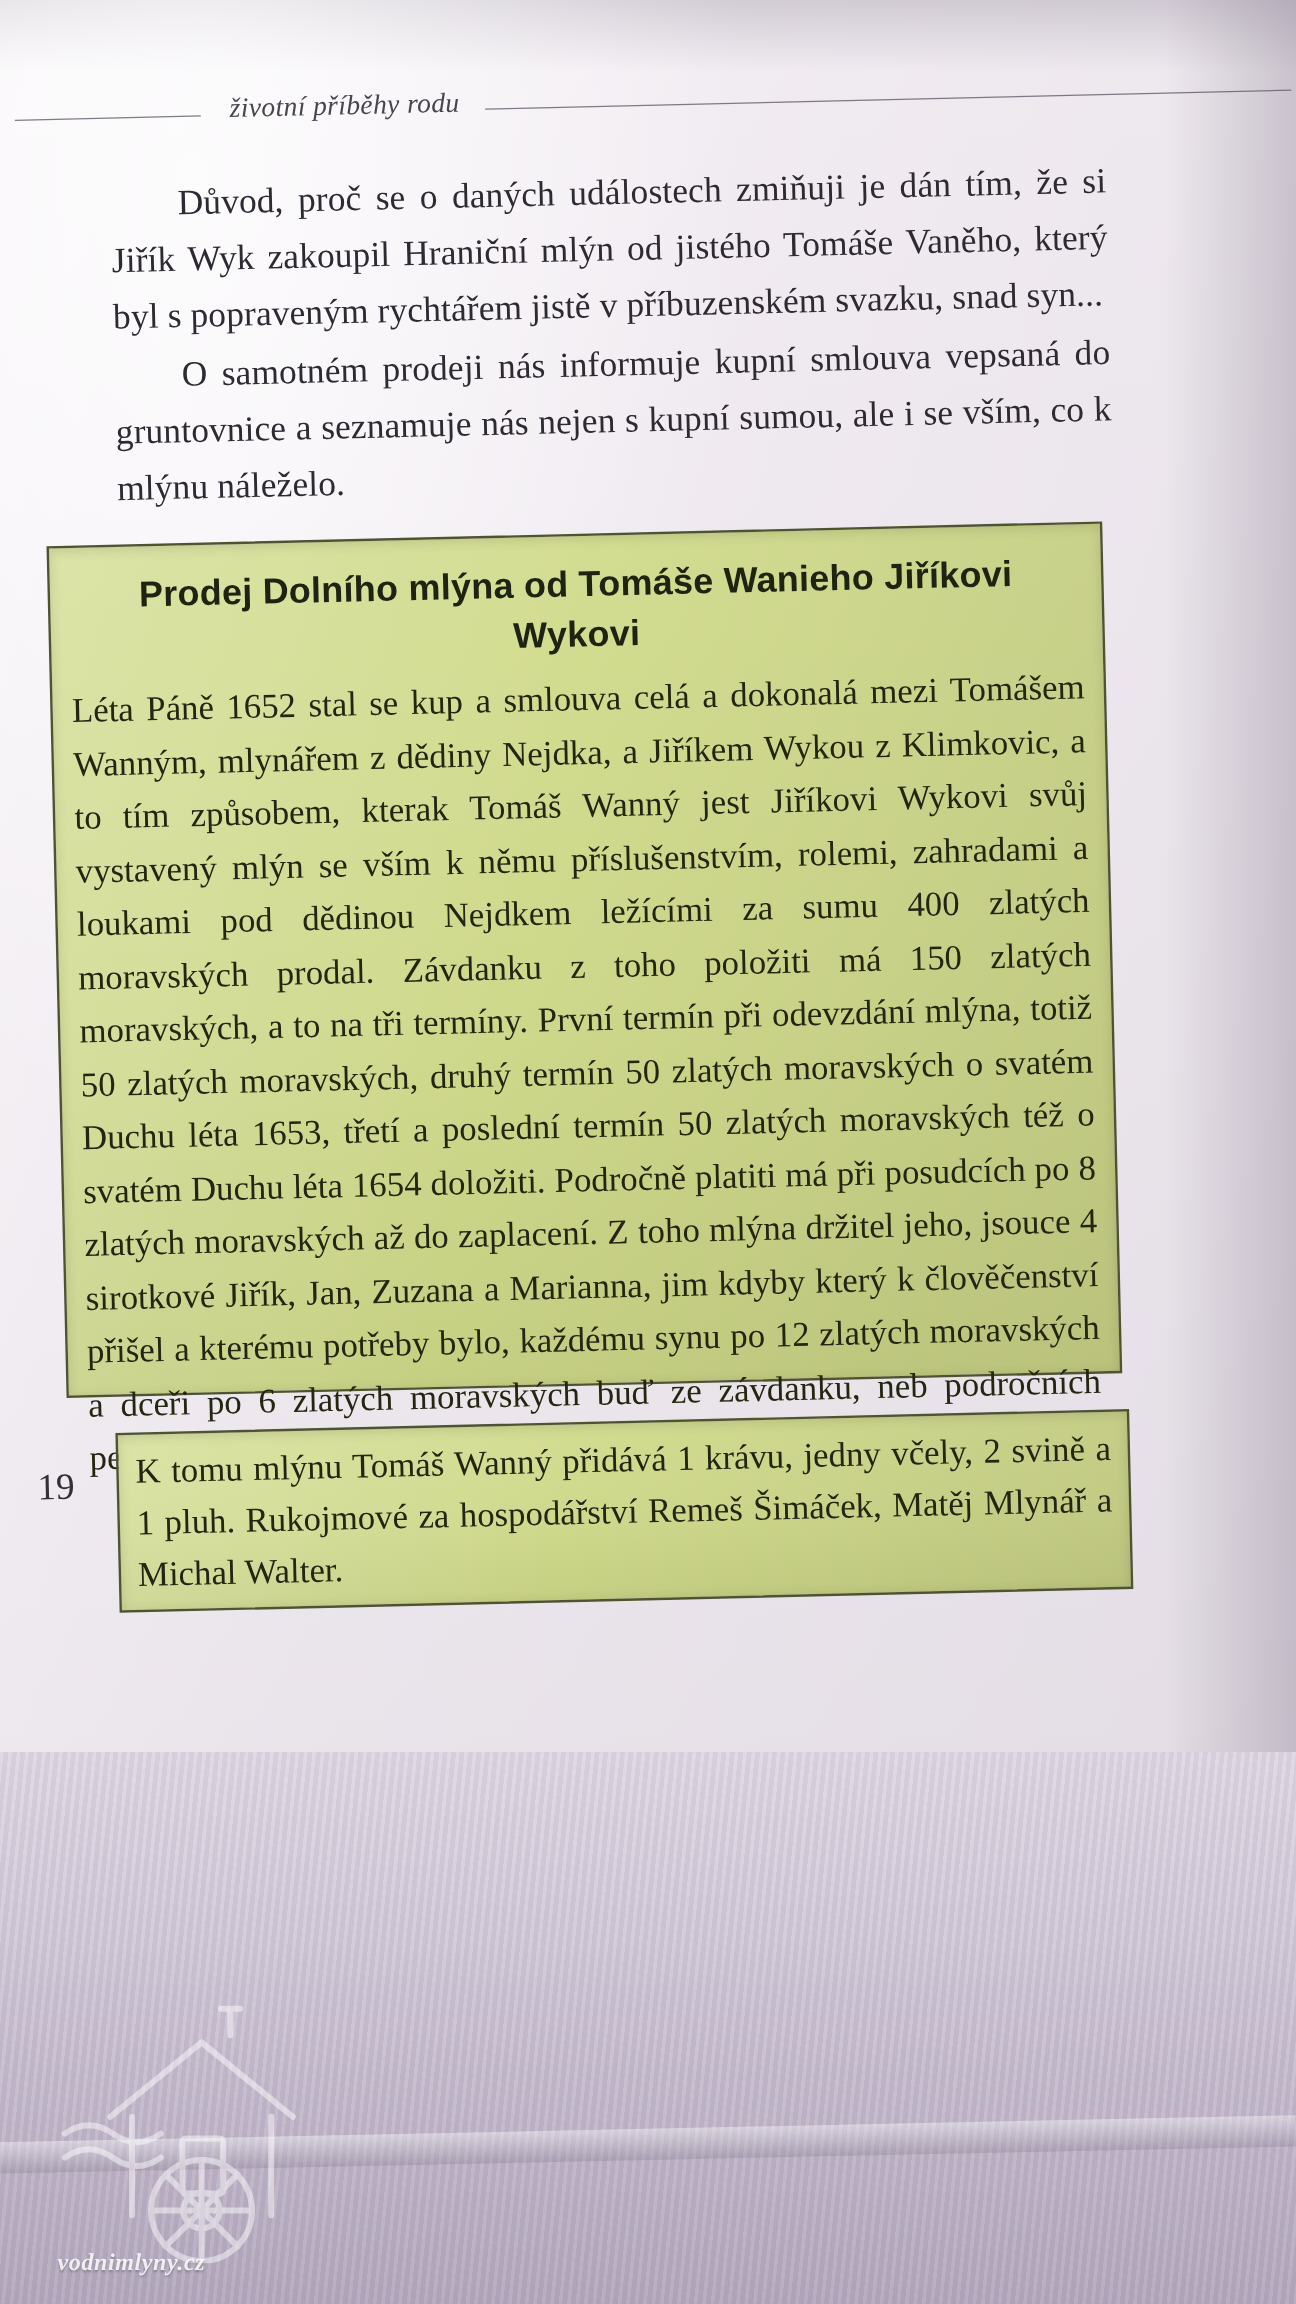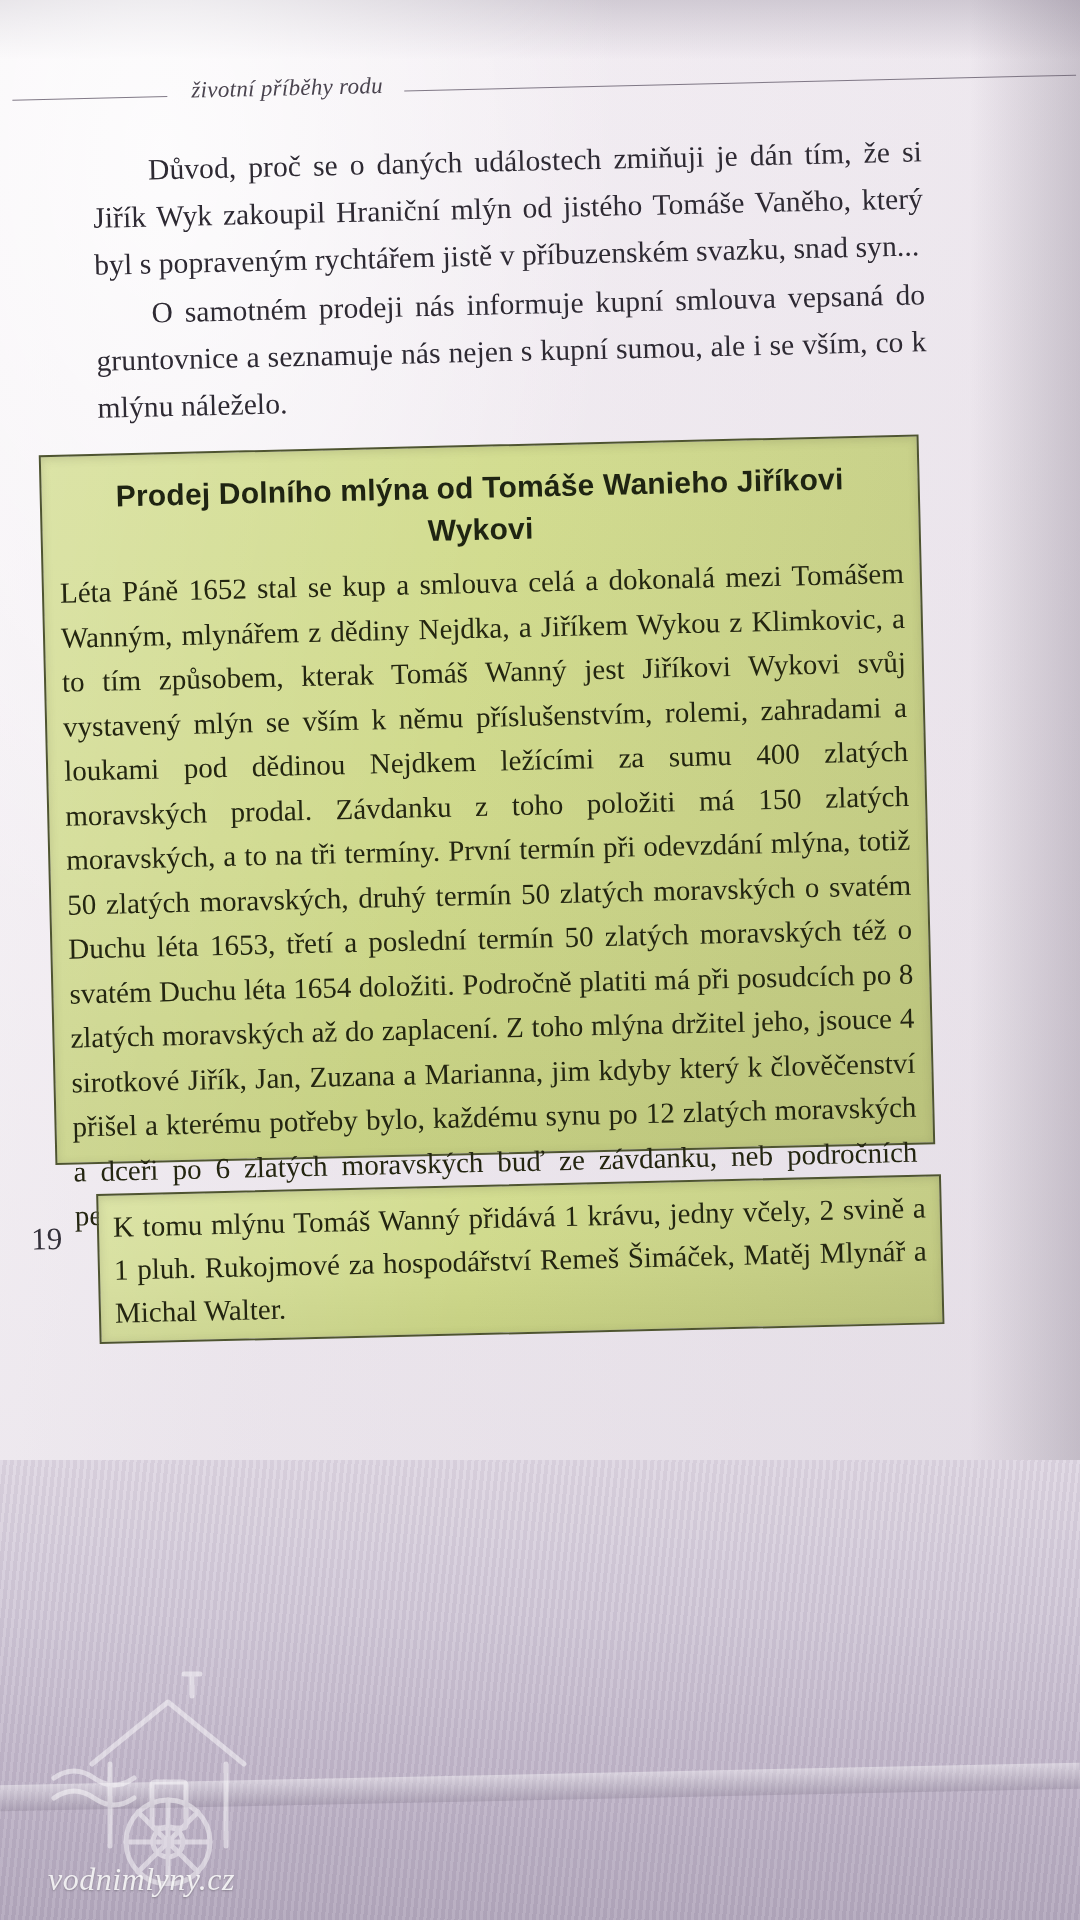--- a/index.html
+++ b/index.html
@@ -196,25 +196,26 @@
     height: 240px;
     opacity: .55;
     pointer-events: none;
   }
   .wm-text {
     position: absolute;
     left: 48px;
     bottom: 22px;
     font-family: "Liberation Serif", serif;
     font-style: italic;
-    font-size: 32px;
+    font-size: 20px;
     color: rgba(255,255,255,0.85);
     letter-spacing: .5px;
     text-shadow: 0 1px 2px rgba(0,0,0,0.25);
     pointer-events: none;
+    font-weight: bold;
   }
 </style>
 </head>
 <body>
 
 <div class="page">
 
   <div class="paper"></div>
   <div class="paper-shadow-top"></div>
   <div class="paper-shadow-right"></div>

